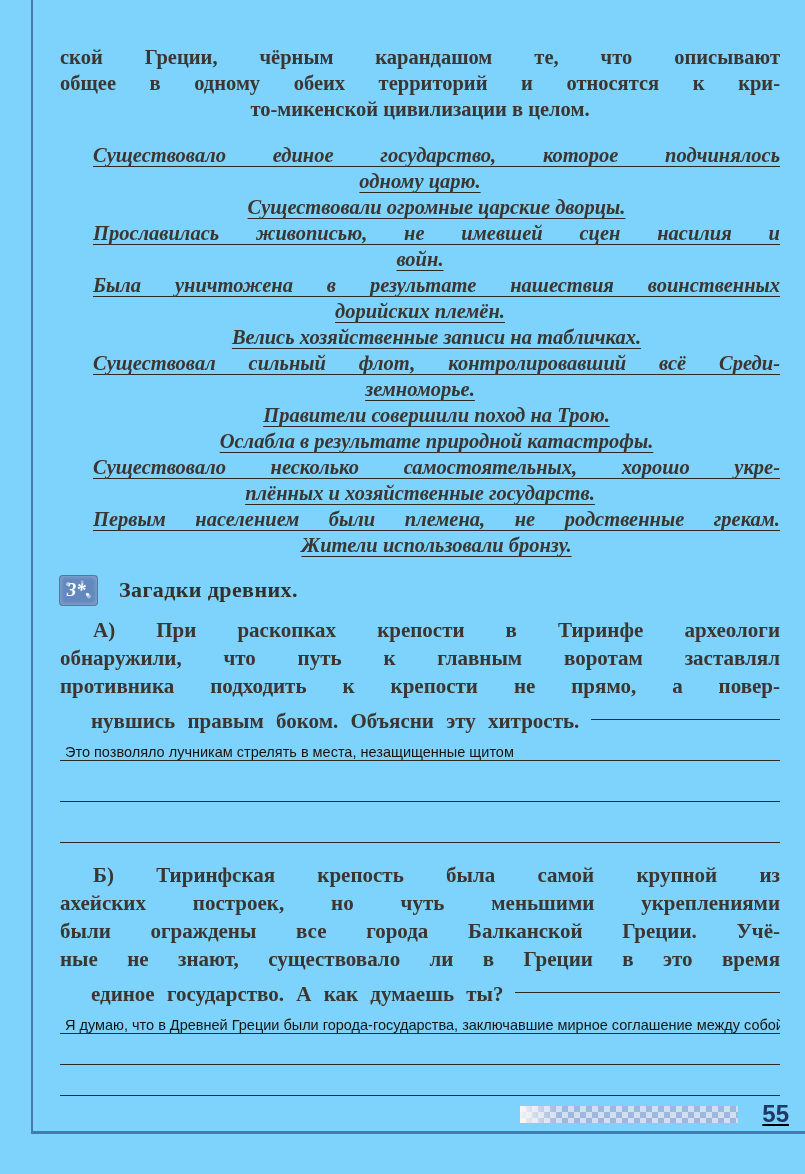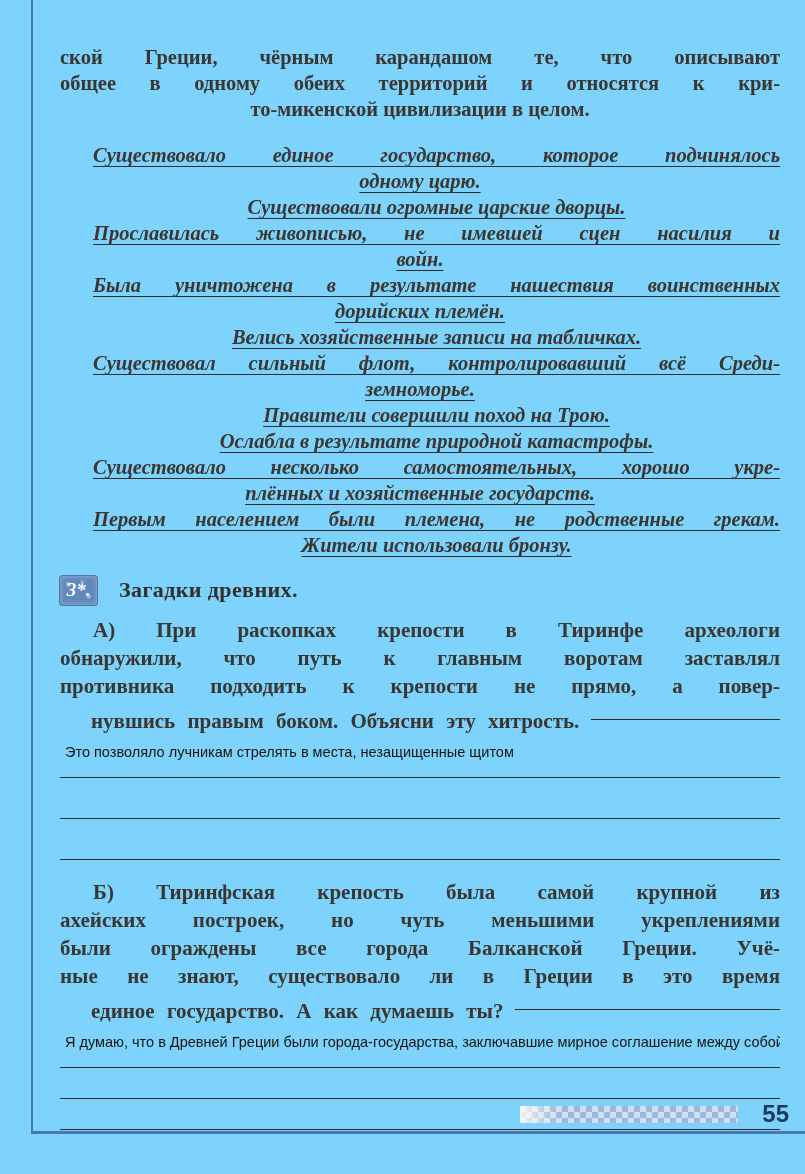--- a/index.html
+++ b/index.html
@@ -48,31 +48,31 @@
   .task-title{font-size:22px;font-weight:700;color:#332f2a;letter-spacing:.4px;}
 
   .task-para{margin-top:10px;}
   .tail-row{display:flex;align-items:center;margin-top:6px;height:30px;margin-left:31px;}
   .tail-text{white-space:nowrap;word-spacing:7px;font-size:21px;font-weight:700;color:#3b3631;}
   .fill-line{flex:1;border-bottom:1.7px solid #2d2a26;margin-left:12px;margin-bottom:4px;min-width:40px;}
 
   .answer{
     font-family:"Liberation Sans","DejaVu Sans",sans-serif;
     font-size:14.5px;color:#17140f;
-    margin-top:8px;padding:0 0 17px 5px;
+    margin-top:8px;padding:0 0 0 5px;
     border-bottom:1.6px solid #2d2a26;
     white-space:nowrap;overflow:hidden;
   }
   .blank{border-bottom:1.6px solid #2d2a26;}
   .blank.tall{height:40px;}
   .blank.short{height:30px;}
 
   .page-footer{
     position:absolute;right:16px;top:1101px;
-    display:flex;align-items:center;gap:24px;height:26px;
+    display:flex;align-items:center;gap:24px;height:26px;text-decoration:underline;
   }
   .mosaic{
     width:218px;height:17px;
     background:
       linear-gradient(90deg, rgba(251,250,247,.9), rgba(251,250,247,0) 18%),
       repeating-conic-gradient(#9cb8dc 0 90deg, #d2dff0 0 180deg);
     background-size:100% 100%, 12px 12px;
   }
   .page-num{
     font-family:"Liberation Sans","DejaVu Sans",sans-serif;

